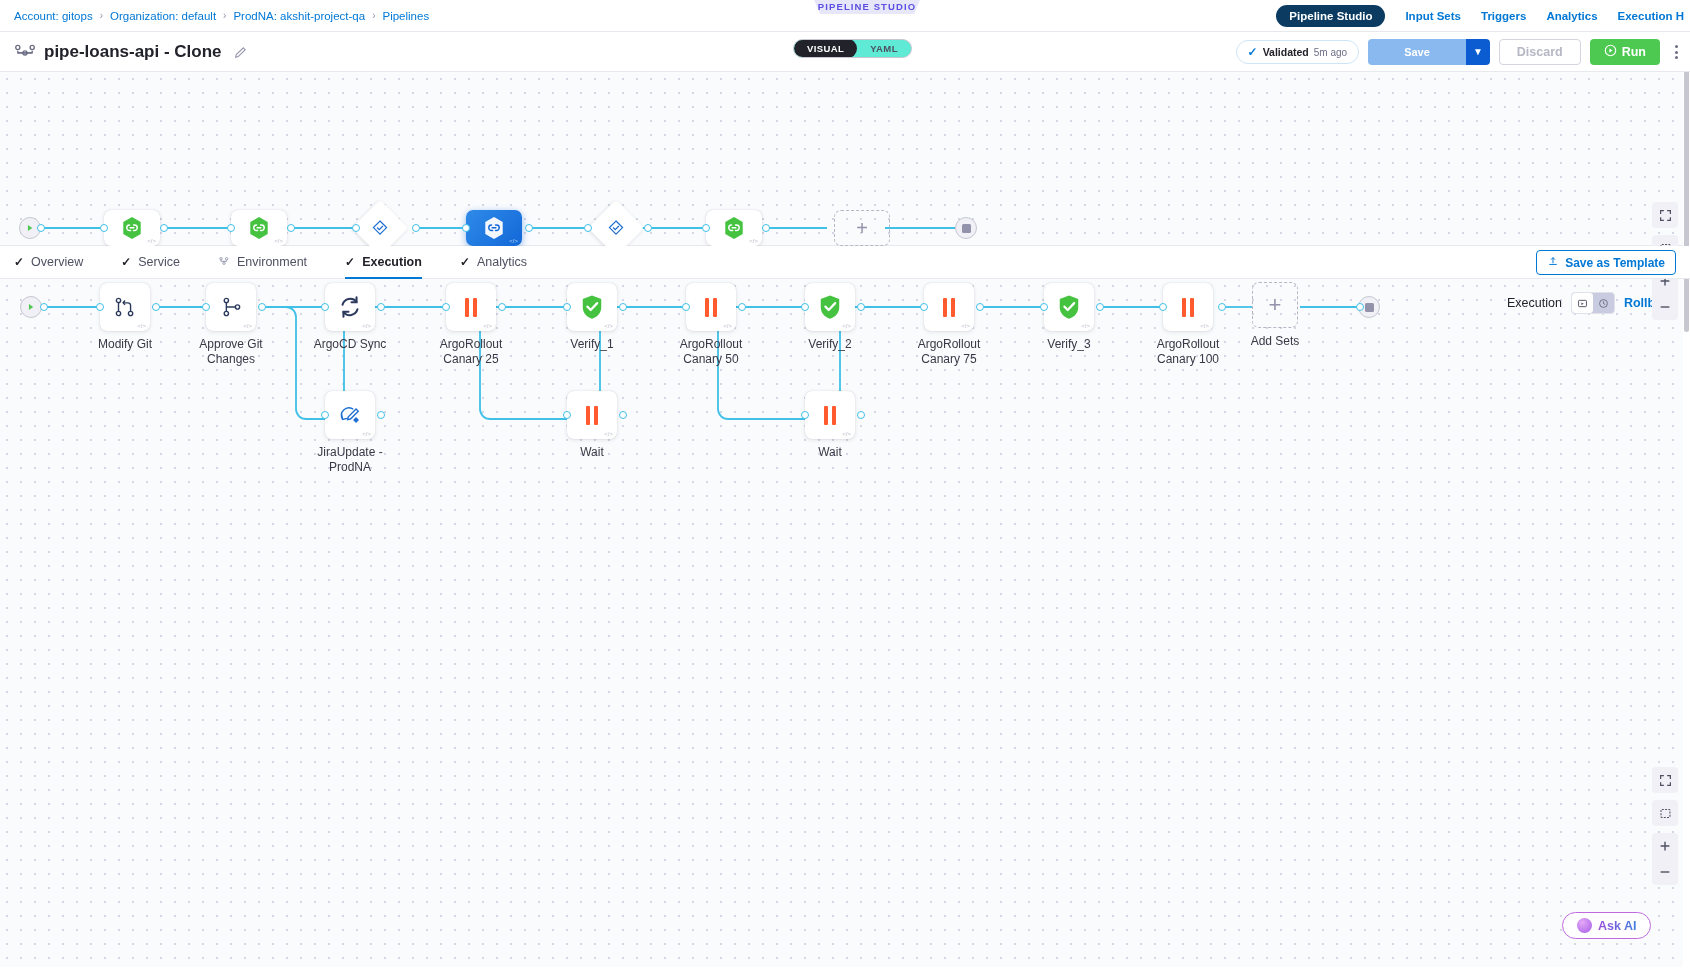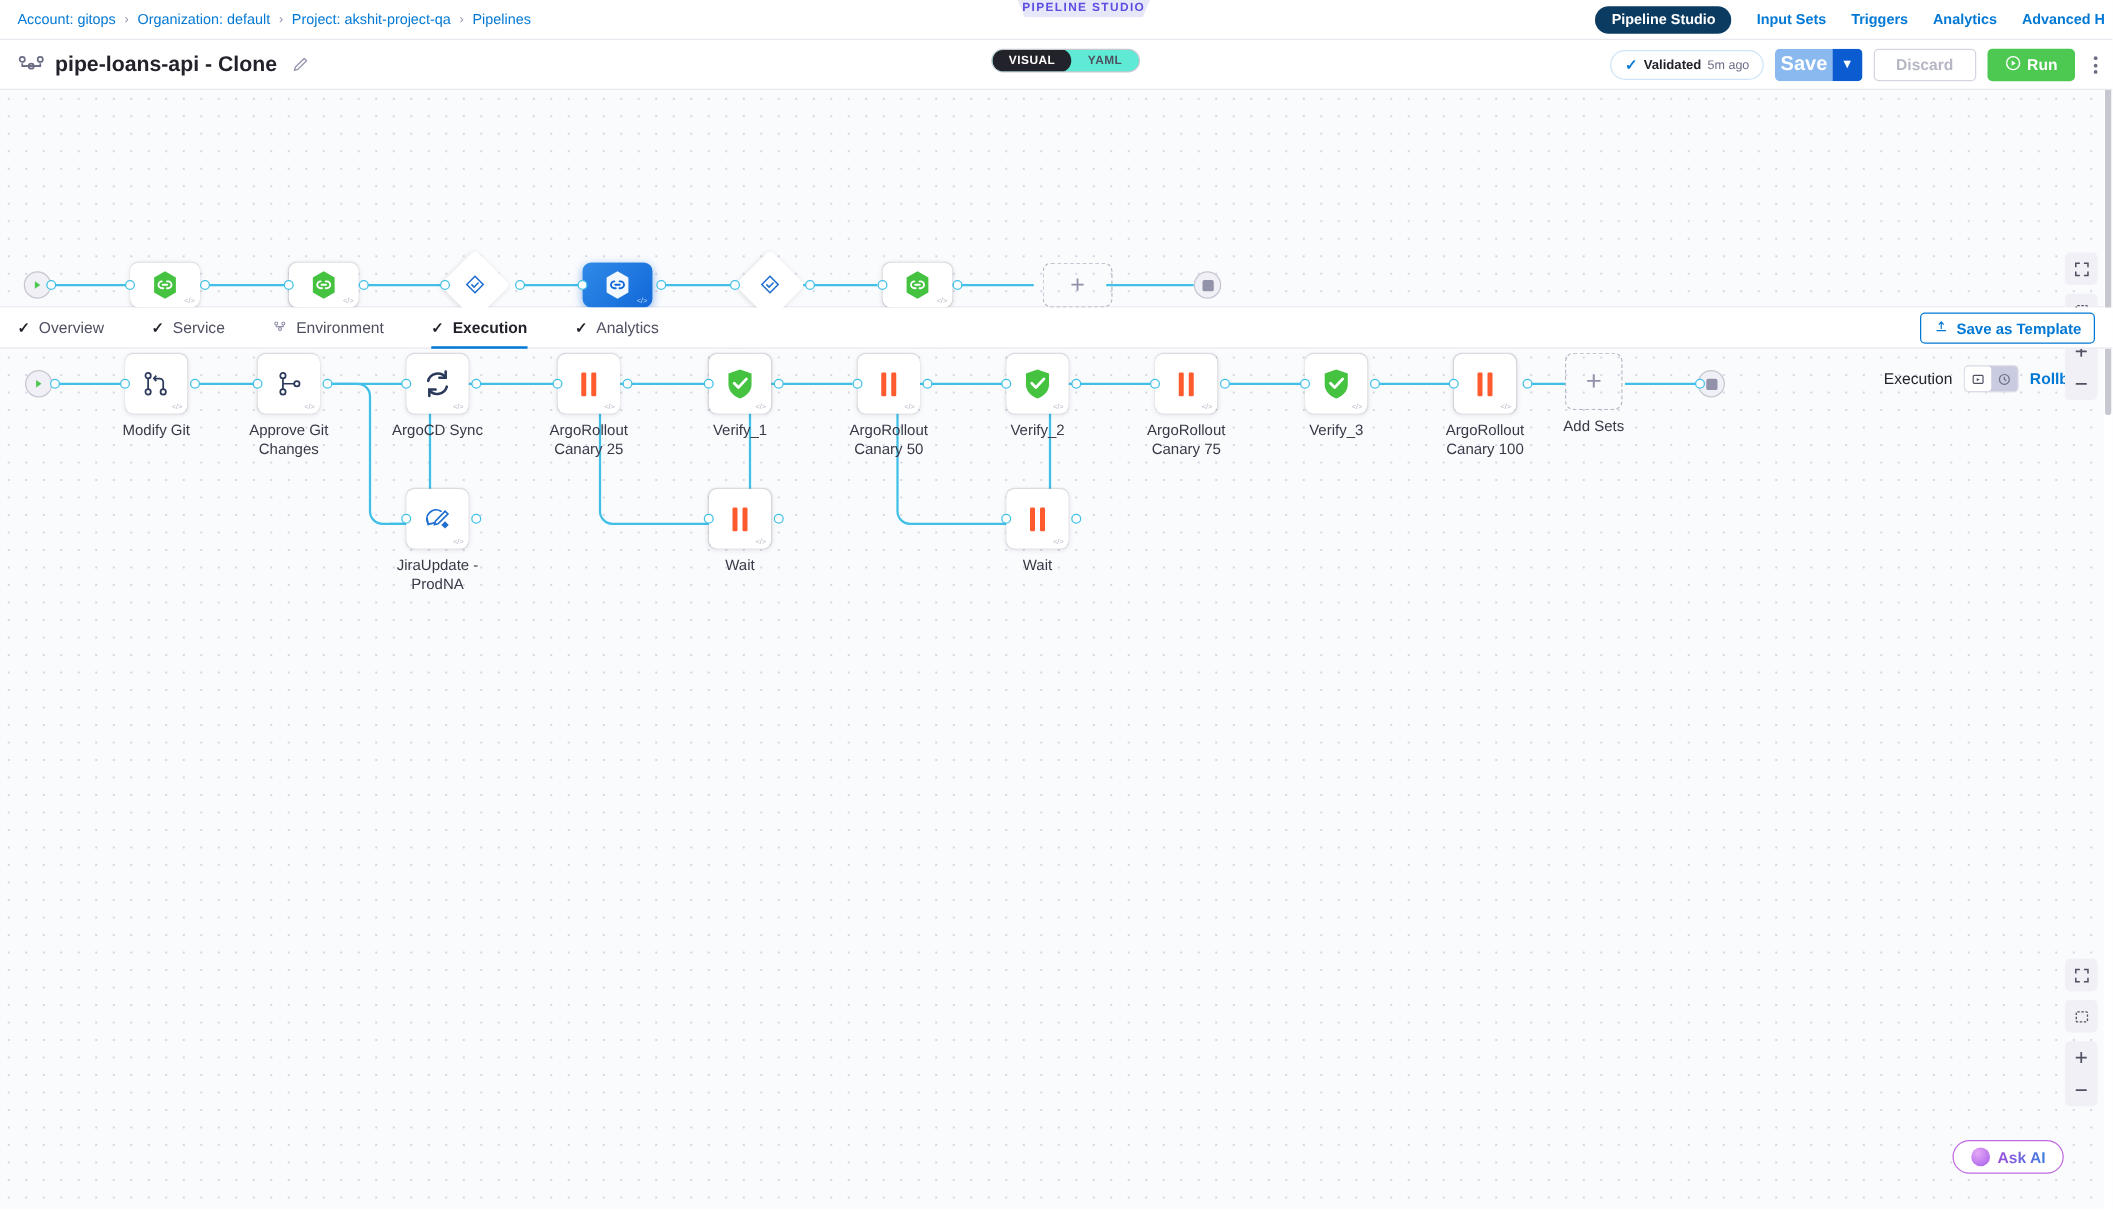--- a/index.html
+++ b/index.html
@@ -70,21 +70,21 @@
   }
   .validated {
     display: flex; align-items: center; gap: 5px;
     border: 1px solid #cfe4f7; border-radius: 14px;
     padding: 4px 11px; background: #fff;
   }
   .validated .chk { color: #0278d5; font-size: 12px; font-weight: bold; }
   .validated .vtxt { font-size: 10.5px; font-weight: bold; color: #22222a; }
   .validated .vago { font-size: 10px; color: #6b6d85; }
   .save-group { display: flex; height: 26px; border-radius: 4px; overflow: hidden; }
-  .save-btn { background: #89b9ee; color: #fff; font-size: 16px; font-weight: bold; padding: 0 4px; line-height: 26px; cursor: pointer; }
+  .save-btn { background: #89b9ee; color: #fff; font-size: 11px; font-weight: bold; padding: 0 36px; line-height: 26px; cursor: pointer; }
   .save-caret { background: #0b5cd0; color: #fff; width: 24px; line-height: 26px; text-align: center; font-size: 10px; cursor: pointer; }
   .discard-btn {
     height: 26px; line-height: 24px; padding: 0 17px;
     border: 1px solid #d4d5e0; border-radius: 4px;
     color: #b6b7c4; font-size: 12.5px; font-weight: bold; background: #fff; cursor: pointer;
   }
   .run-btn {
     height: 26px; display: flex; align-items: center; gap: 5px;
     background: #4dc952; color: #fff; border-radius: 4px;
     padding: 0 14px; font-size: 12.5px; font-weight: bold; cursor: pointer;
@@ -228,33 +228,33 @@
 <body>
 
 <div class="app">
 
   <div class="breadcrumb-bar">
     <div style="display:flex;align-items:center">
       <span class="crumb">Account: gitops</span>
       <span class="crumb-sep">›</span>
       <span class="crumb">Organization: default</span>
       <span class="crumb-sep">›</span>
-      <span class="crumb">Project: akshit-project-qa</span>
+      <span class="crumb">ProdNA: akshit-project-qa</span>
       <span class="crumb-sep">›</span>
       <span class="crumb">Pipelines</span>
     </div>
 
     <div class="studio-banner">PIPELINE STUDIO</div>
 
     <div class="top-nav">
       <a class="active">Pipeline Studio</a>
       <a>Input Sets</a>
       <a>Triggers</a>
       <a>Analytics</a>
-      <a>Advanced H</a>
+      <a>Execution H</a>
     </div>
   </div>
 
   <div class="title-bar">
     <span class="pipe-icon">
       <svg viewBox="0 0 24 20" width="22" height="18" fill="none" stroke="#6b6d85" stroke-width="1.5">
         <circle cx="4" cy="5" r="2.3"></circle>
           <circle cx="12" cy="11" r="2.3"></circle>
           <circle cx="20" cy="5" r="2.3"></circle>
         <path d="M4 8.5v2.5h16V8.5M12 8.5v0"></path>

